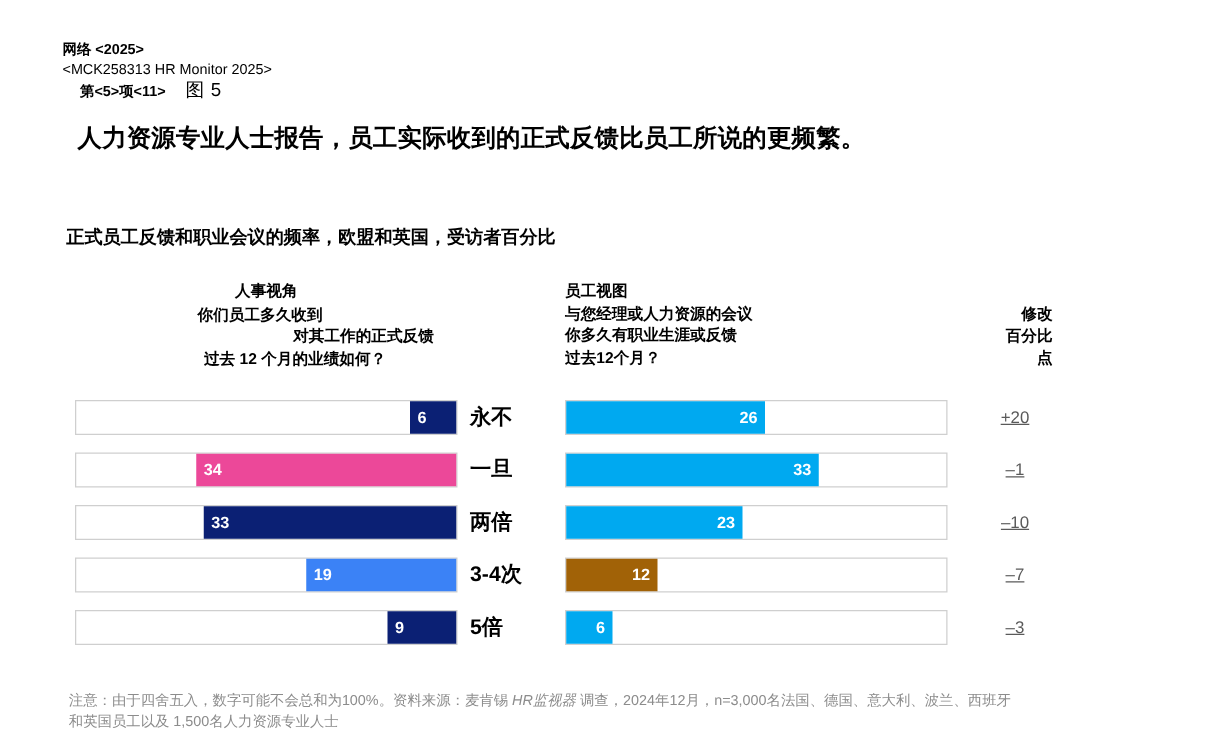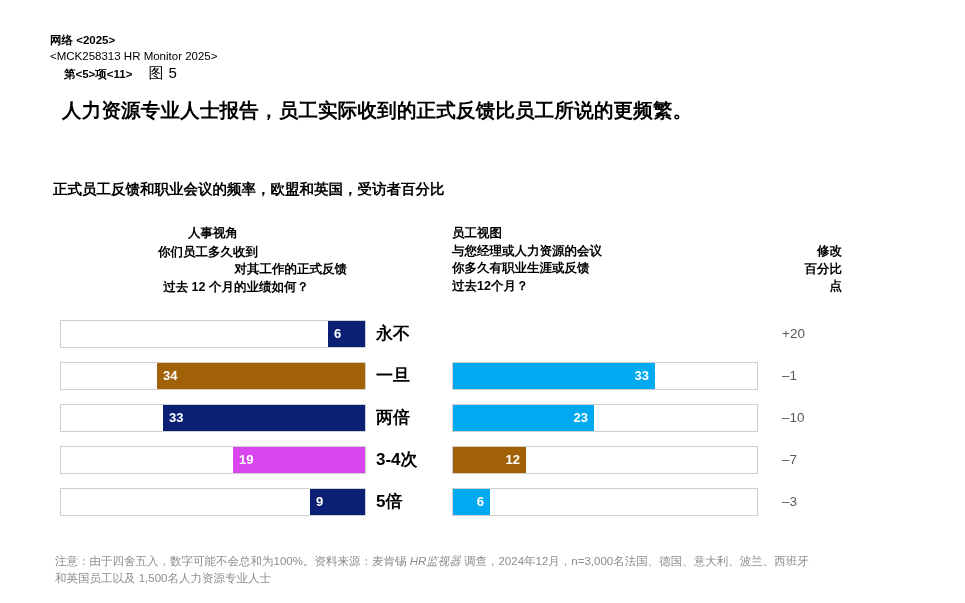--- a/index.html
+++ b/index.html
@@ -173,24 +173,25 @@
     white-space: nowrap;
   }
 
   .row-change {
     position: absolute;
     left: 782px;
     width: 60px;
     top: 0;
     height: 28px;
     line-height: 28px;
-    text-align: left;
+    text-align: center;
     font-size: 13.5px;
     color: #5a5a5a;
     white-space: nowrap;
+    text-decoration: underline;
   }
 
   
   #footnote {
     position: absolute;
     left: 55px;
     top: 553px;
     width: 880px;
     font-size: 11.5px;
     line-height: 17px;
@@ -234,25 +235,30 @@
 </div>
 
 <div id="chart-area">
     <div class="chart-row" style="top: 320px;">
       <div class="track left">
         <div class="bar left" style="width: 37px; background: rgb(11, 32, 116);">
           <span class="bar-value">6</span>
         </div>
       </div>
       <div class="row-label">永不</div>
+      <div class="track right">
+        <div class="bar right" style="width: 159px; background: rgb(0, 169, 240);">
+          <span class="bar-value">26</span>
+        </div>
+      </div>
       <div class="row-change">+20</div>
     </div>
     <div class="chart-row" style="top: 362px;">
       <div class="track left">
-        <div class="bar left" style="width: 208px; background: #a16207;">
+        <div class="bar left" style="width: 208px; background: #ec4899;">
           <span class="bar-value">34</span>
         </div>
       </div>
       <div class="row-label">一旦</div>
       <div class="track right">
         <div class="bar right" style="width: 202px; background: rgb(0, 169, 240);">
           <span class="bar-value">33</span>
         </div>
       </div>
       <div class="row-change">–1</div>
@@ -266,21 +272,21 @@
       <div class="row-label">两倍</div>
       <div class="track right">
         <div class="bar right" style="width: 141px; background: rgb(0, 169, 240);">
           <span class="bar-value">23</span>
         </div>
       </div>
       <div class="row-change">–10</div>
     </div>
     <div class="chart-row" style="top: 446px;">
       <div class="track left">
-        <div class="bar left" style="width: 132px; background: #d946ef;">
+        <div class="bar left" style="width: 120px; background: #3b82f6;">
           <span class="bar-value">19</span>
         </div>
       </div>
       <div class="row-label">3-4次</div>
       <div class="track right">
         <div class="bar right" style="width: 73px; background: #a16207;">
           <span class="bar-value">12</span>
         </div>
       </div>
       <div class="row-change">–7</div>

